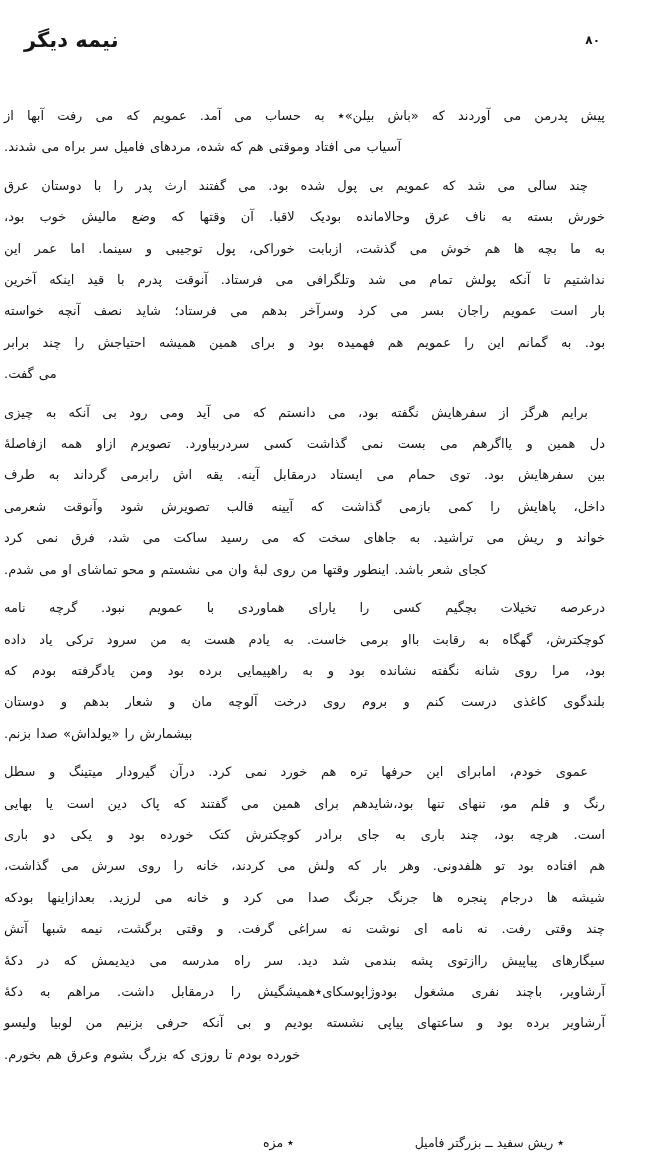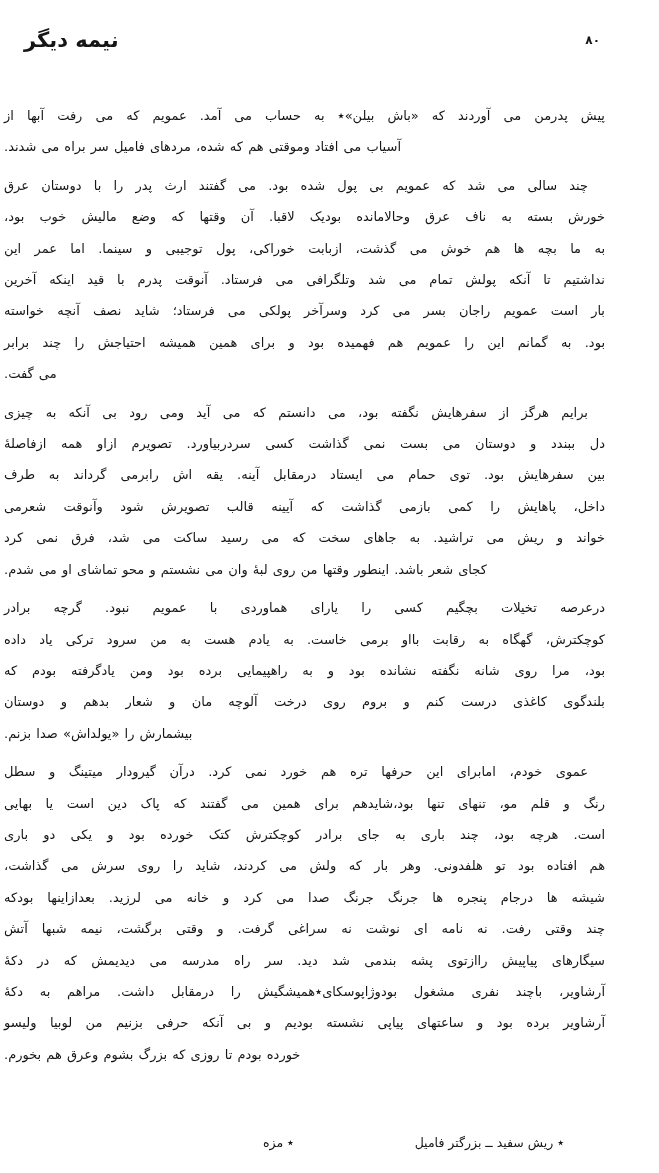--- a/index.html
+++ b/index.html
@@ -61,44 +61,44 @@
   <div class="body-text">
       <div class="para">
         <div class="pline">پیش پدرمن می آوردند که «باش بیلن»٭ به حساب می آمد. عمویم که می رفت آبها از</div>
         <div class="pline last">آسیاب می افتاد وموقتی هم که شده، مردهای فامیل سر براه می شدند.</div>
       </div>
       <div class="para">
         <div class="pline indent">چند سالی می شد که عمویم بی پول شده بود. می گفتند ارث پدر را با دوستان عرق</div>
         <div class="pline">خورش بسته به ناف عرق وحالامانده بودیک لاقبا. آن وقتها که وضع مالیش خوب بود،</div>
         <div class="pline">به ما بچه ها هم خوش می گذشت، ازبابت خوراکی، پول توجیبی و سینما. اما عمر این</div>
         <div class="pline">نداشتیم تا آنکه پولش تمام می شد وتلگرافی می فرستاد. آنوقت پدرم با قید اینکه آخرین</div>
-        <div class="pline">بار است عمویم راجان بسر می کرد وسرآخر پولکی می فرستاد؛ شاید نصف آنچه خواسته</div>
+        <div class="pline">بار است عمویم راجان بسر می کرد وسرآخر بدهم می فرستاد؛ شاید نصف آنچه خواسته</div>
         <div class="pline">بود. به گمانم این را عمویم هم فهمیده بود و برای همین همیشه احتیاجش را چند برابر</div>
         <div class="pline last">می گفت.</div>
       </div>
       <div class="para">
         <div class="pline indent">برایم هرگز از سفرهایش نگفته بود، می دانستم که می آید ومی رود بی آنکه به چیزی</div>
-        <div class="pline">دل ببندد و دوستان می بست نمی گذاشت کسی سردربیاورد. تصویرم ازاو همه ازفاصلهٔ</div>
+        <div class="pline">دل همین و یااگرهم می بست نمی گذاشت کسی سردربیاورد. تصویرم ازاو همه ازفاصلهٔ</div>
         <div class="pline">بین سفرهایش بود. توی حمام می ایستاد درمقابل آینه. یقه اش رابرمی گرداند به طرف</div>
         <div class="pline">داخل، پاهایش را کمی بازمی گذاشت که آیینه قالب تصویرش شود وآنوقت شعرمی</div>
         <div class="pline">خواند و ریش می تراشید. به جاهای سخت که می رسید ساکت می شد، فرق نمی کرد</div>
         <div class="pline last">کجای شعر باشد. اینطور وقتها من روی لبهٔ وان می نشستم و محو تماشای او می شدم.</div>
       </div>
       <div class="para">
-        <div class="pline">درعرصه تخیلات بچگیم کسی را یارای هماوردی با عمویم نبود. گرچه برادر</div>
+        <div class="pline">درعرصه تخیلات بچگیم کسی را یارای هماوردی با عمویم نبود. گرچه نامه</div>
         <div class="pline">کوچکترش، گهگاه به رقابت بااو برمی خاست. به یادم هست به من سرود ترکی یاد داده</div>
         <div class="pline">بود، مرا روی شانه نگفته نشانده بود و به راهپیمایی برده بود ومن یادگرفته بودم که</div>
         <div class="pline">بلندگوی کاغذی درست کنم و بروم روی درخت آلوچه مان و شعار بدهم و دوستان</div>
         <div class="pline last">بیشمارش را «یولداش» صدا بزنم.</div>
       </div>
       <div class="para">
         <div class="pline indent">عموی خودم، امابرای این حرفها تره هم خورد نمی کرد. درآن گیرودار میتینگ و سطل</div>
         <div class="pline">رنگ و قلم مو، تنهای تنها بود،شایدهم برای همین می گفتند که پاک دین است یا بهایی</div>
         <div class="pline">است. هرچه بود، چند باری به جای برادر کوچکترش کتک خورده بود و یکی دو باری</div>
-        <div class="pline">هم افتاده بود تو هلفدونی. وهر بار که ولش می کردند، شاید را روی سرش می گذاشت،</div>
+        <div class="pline">هم افتاده بود تو هلفدونی. وهر بار که ولش می کردند، خانه را روی سرش می گذاشت،</div>
         <div class="pline">شیشه ها درجام پنجره ها جرنگ جرنگ صدا می کرد و خانه می لرزید. بعدازاینها بودکه</div>
         <div class="pline">چند وقتی رفت. نه نامه ای نوشت نه سراغی گرفت. و وقتی برگشت، نیمه شبها آتش</div>
         <div class="pline">سیگارهای پیاپیش راازتوی پشه بندمی شد دید. سر راه مدرسه می دیدیمش که در دکهٔ</div>
         <div class="pline">آرشاویر، باچند نفری مشغول بودوژاپوسکای٭همیشگیش را درمقابل داشت. مراهم به دکهٔ</div>
         <div class="pline">آرشاویر برده بود و ساعتهای پیاپی نشسته بودیم و بی آنکه حرفی بزنیم من لوبیا ولیسو</div>
         <div class="pline last">خورده بودم تا روزی که بزرگ بشوم وعرق هم بخورم.</div>
       </div>
     </div>
 
   <div class="footnotes">

